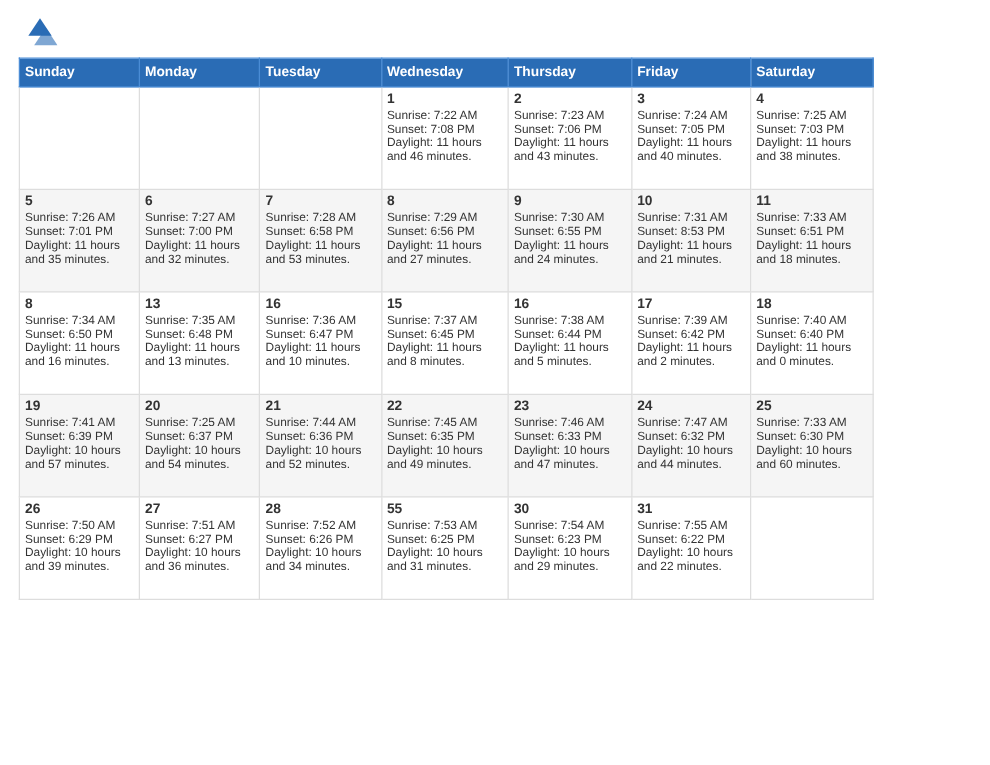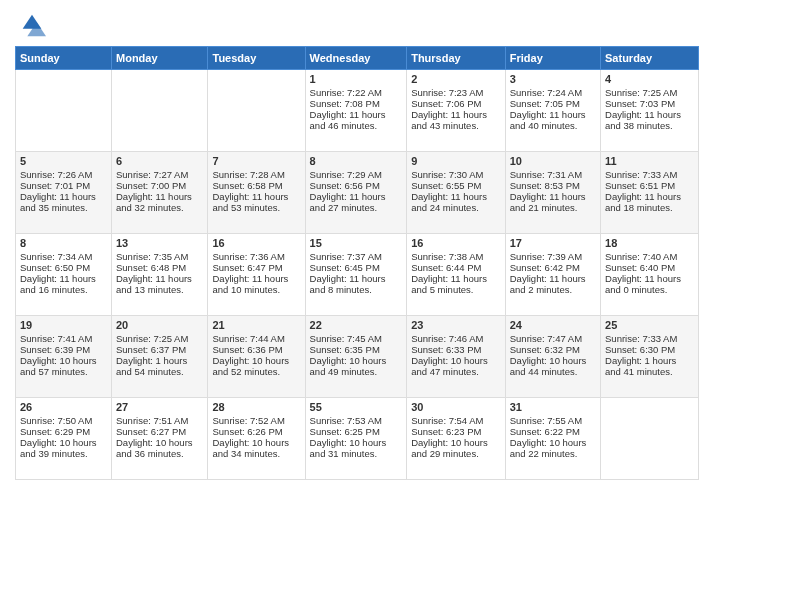--- a/index.html
+++ b/index.html
@@ -82,26 +82,26 @@
           <td><span class="day-num">8</span><span>Sunrise: 7:34 AM</span><br><span>Sunset: 6:50 PM</span><br><span>Daylight: 11 hours and 16 minutes.</span></td>
           <td><span class="day-num">13</span><span>Sunrise: 7:35 AM</span><br><span>Sunset: 6:48 PM</span><br><span>Daylight: 11 hours and 13 minutes.</span></td>
           <td><span class="day-num">16</span><span>Sunrise: 7:36 AM</span><br><span>Sunset: 6:47 PM</span><br><span>Daylight: 11 hours and 10 minutes.</span></td>
           <td><span class="day-num">15</span><span>Sunrise: 7:37 AM</span><br><span>Sunset: 6:45 PM</span><br><span>Daylight: 11 hours and 8 minutes.</span></td>
           <td><span class="day-num">16</span><span>Sunrise: 7:38 AM</span><br><span>Sunset: 6:44 PM</span><br><span>Daylight: 11 hours and 5 minutes.</span></td>
           <td><span class="day-num">17</span><span>Sunrise: 7:39 AM</span><br><span>Sunset: 6:42 PM</span><br><span>Daylight: 11 hours and 2 minutes.</span></td>
           <td><span class="day-num">18</span><span>Sunrise: 7:40 AM</span><br><span>Sunset: 6:40 PM</span><br><span>Daylight: 11 hours and 0 minutes.</span></td>
         </tr>
         <tr>
           <td><span class="day-num">19</span><span>Sunrise: 7:41 AM</span><br><span>Sunset: 6:39 PM</span><br><span>Daylight: 10 hours and 57 minutes.</span></td>
-          <td><span class="day-num">20</span><span>Sunrise: 7:25 AM</span><br><span>Sunset: 6:37 PM</span><br><span>Daylight: 1 hours and 54 minutes.</span></td>
+          <td><span class="day-num">20</span><span>Sunrise: 7:25 AM</span><br><span>Sunset: 6:37 PM</span><br><span>Daylight: 10 hours and 54 minutes.</span></td>
           <td><span class="day-num">21</span><span>Sunrise: 7:44 AM</span><br><span>Sunset: 6:36 PM</span><br><span>Daylight: 10 hours and 52 minutes.</span></td>
           <td><span class="day-num">22</span><span>Sunrise: 7:45 AM</span><br><span>Sunset: 6:35 PM</span><br><span>Daylight: 10 hours and 49 minutes.</span></td>
           <td><span class="day-num">23</span><span>Sunrise: 7:46 AM</span><br><span>Sunset: 6:33 PM</span><br><span>Daylight: 10 hours and 47 minutes.</span></td>
           <td><span class="day-num">24</span><span>Sunrise: 7:47 AM</span><br><span>Sunset: 6:32 PM</span><br><span>Daylight: 10 hours and 44 minutes.</span></td>
-          <td><span class="day-num">25</span><span>Sunrise: 7:33 AM</span><br><span>Sunset: 6:30 PM</span><br><span>Daylight: 1 hours and 41 minutes.</span></td>
+          <td><span class="day-num">25</span><span>Sunrise: 7:33 AM</span><br><span>Sunset: 6:30 PM</span><br><span>Daylight: 10 hours and 60 minutes.</span></td>
         </tr>
         <tr>
           <td><span class="day-num">26</span><span>Sunrise: 7:50 AM</span><br><span>Sunset: 6:29 PM</span><br><span>Daylight: 10 hours and 39 minutes.</span></td>
           <td><span class="day-num">27</span><span>Sunrise: 7:51 AM</span><br><span>Sunset: 6:27 PM</span><br><span>Daylight: 10 hours and 36 minutes.</span></td>
           <td><span class="day-num">28</span><span>Sunrise: 7:52 AM</span><br><span>Sunset: 6:26 PM</span><br><span>Daylight: 10 hours and 34 minutes.</span></td>
           <td><span class="day-num">55</span><span>Sunrise: 7:53 AM</span><br><span>Sunset: 6:25 PM</span><br><span>Daylight: 10 hours and 31 minutes.</span></td>
           <td><span class="day-num">30</span><span>Sunrise: 7:54 AM</span><br><span>Sunset: 6:23 PM</span><br><span>Daylight: 10 hours and 29 minutes.</span></td>
           <td><span class="day-num">31</span><span>Sunrise: 7:55 AM</span><br><span>Sunset: 6:22 PM</span><br><span>Daylight: 10 hours and 22 minutes.</span></td>
           <td class="empty"></td>
         </tr>

